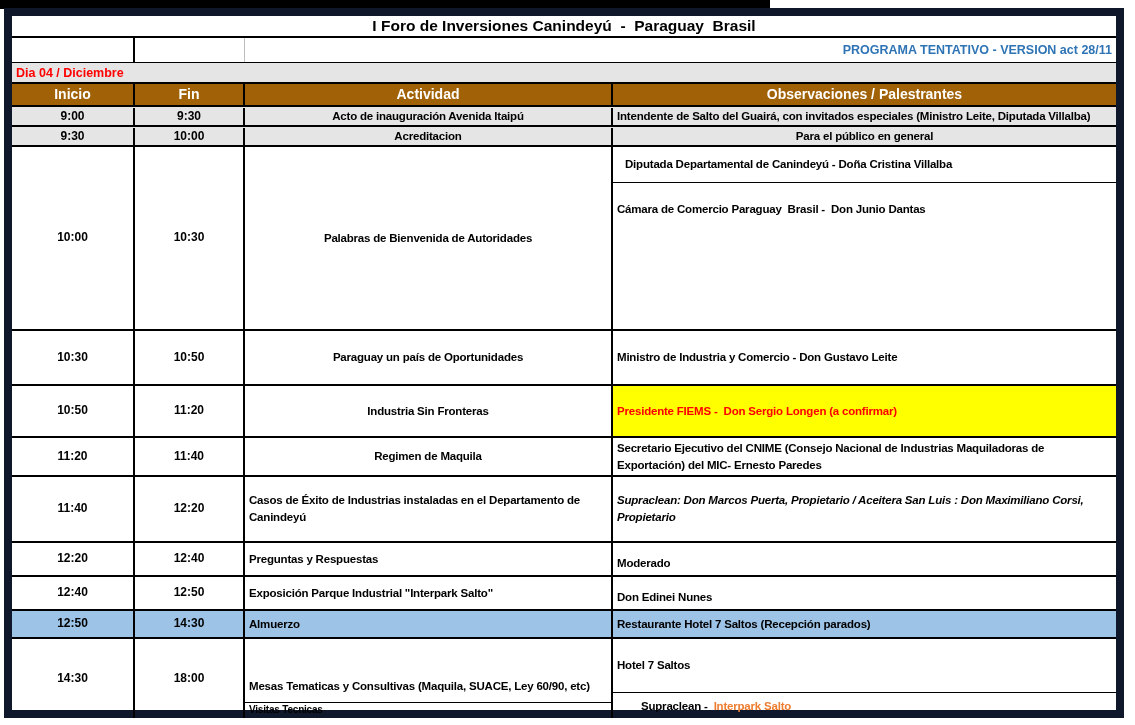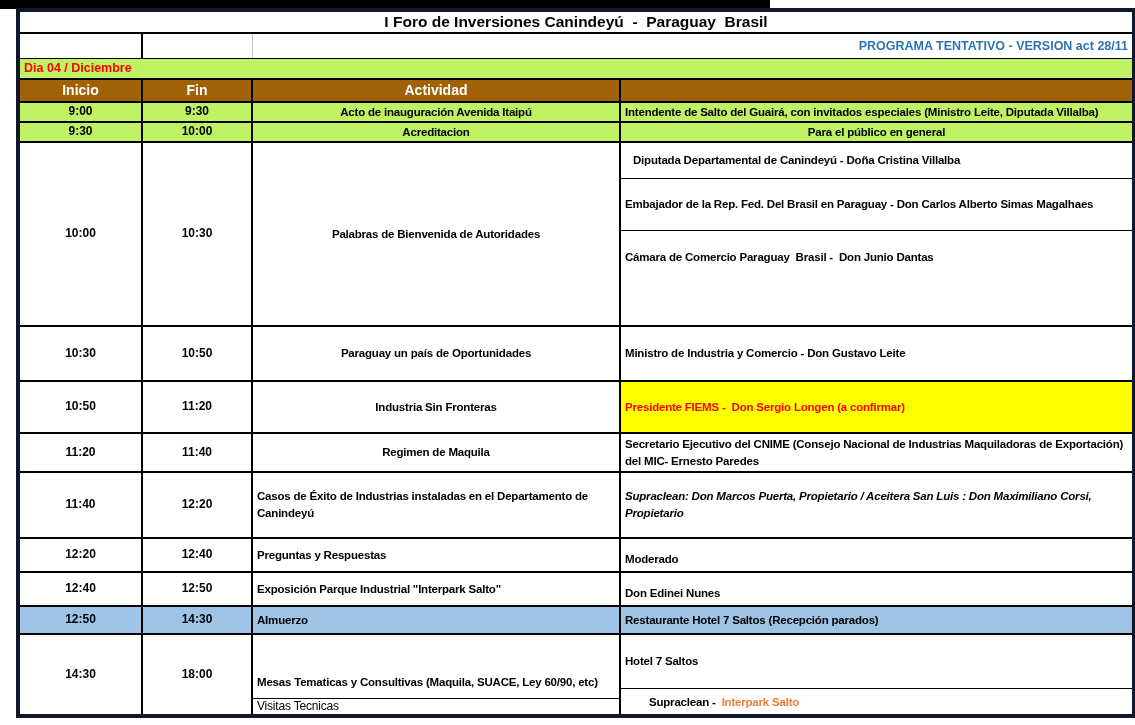--- a/index.html
+++ b/index.html
@@ -2,38 +2,38 @@
 <html><head>
 <meta charset="utf-8">
 <style>
   html,body{margin:0;padding:0;}
   body{
     width:1135px;height:725px;background:#fff;position:relative;overflow:hidden;
     font-family:"Liberation Sans", sans-serif;
   }
   #topbar{position:absolute;left:0;top:0;width:770px;height:9px;background:#000;}
   #sheet{
-    position:absolute;left:16px;top:8px;width:1120px;height:710px;
-    box-sizing:border-box;border:4px solid #0f172a;background:#fff;
+    position:absolute;left:4px;top:8px;width:1120px;height:710px;
+    box-sizing:border-box;border:8px solid #0f172a;background:#fff;
   }
   .row{display:flex;box-sizing:border-box;width:100%;}
   .bb2{border-bottom:2px solid #000;}
   .bb1{border-bottom:1px solid #000;}
   .cell{
     box-sizing:border-box;display:flex;align-items:center;overflow:hidden;
     font-weight:bold;font-size:11.5px;letter-spacing:-0.2px;color:#000;
     padding:0 4px;white-space:pre-wrap;line-height:1.45;
   }
   .c1{width:123px;border-right:2px solid #000;justify-content:center;text-align:center;font-size:12px;letter-spacing:0;}
   .c2{width:110px;border-right:2px solid #000;justify-content:center;text-align:center;font-size:12px;letter-spacing:0;}
   .c3{width:368px;border-right:2px solid #000;}
   .c4{flex:1;}
   .center{justify-content:center;text-align:center;}
   .nowrap{white-space:pre;}
-  .gray{background:#bef264;}
+  .gray{background:#e5e5e5;align-items:flex-end;}
   .yellowbg{background:#FFFF00;}
   .redtext{color:#FF0000;}
   .bluebg{background:#9DC3E6;}
   .italic{font-style:italic;}
   .vbottom{align-items:flex-end;padding-bottom:3px;border-radius:11px;}
   .subcol{flex-direction:column;padding:0;align-items:stretch;}
   .subcell{box-sizing:border-box;display:flex;align-items:center;padding:0 4px;white-space:pre-wrap;overflow:hidden;}
   
   .title-row{height:22px;}
   .title-cell{flex:1;justify-content:center;text-align:center;font-size:15.5px;letter-spacing:0;display:flex;align-items:center;font-weight:bold;white-space:pre-wrap;}
@@ -67,20 +67,21 @@
   </div>
 
   <div class="row dia-row bb2 gray">
     <div class="cell dia-cell">Dia 04 / Diciembre</div>
   </div>
 
   <div class="row header-row bb2">
     <div class="cell c1">Inicio</div>
     <div class="cell c2">Fin</div>
     <div class="cell c3 center">Actividad</div>
+    <div class="cell c4 center">Observaciones / Palestrantes</div>
   </div>
 
   <div class="row bb2 gray" style="height:20px;">
     <div class="cell c1">9:00</div>
     <div class="cell c2">9:30</div>
     <div class="cell c3 center nowrap">Acto de inauguración Avenida Itaipú</div>
     <div class="cell c4 nowrap">Intendente de Salto del Guairá, con invitados especiales (Ministro Leite, Diputada Villalba)</div>
   </div>
 
   <div class="row bb2 gray" style="height:20px;">
@@ -89,21 +90,20 @@
     <div class="cell c3 center">Acreditacion</div>
     <div class="cell c4 center">Para el público en general</div>
   </div>
 
   <div class="row bb2" style="height:184px;">
     <div class="cell c1">10:00</div>
     <div class="cell c2">10:30</div>
     <div class="cell c3 center">Palabras de Bienvenida de Autoridades</div>
     <div class="cell c4 subcol">
       <div class="subcell bb1" style="height:36px;font-weight:bold;font-size:11.5px;letter-spacing:-0.2px;padding-left:12px;">Diputada Departamental de Canindeyú - Doña Cristina Villalba</div>
-      <div class="subcell bb1" style="height:52px;font-weight:bold;font-size:11.5px;letter-spacing:-0.2px;">Embajador de la Rep. Fed. Del Brasil en Paraguay - Don Carlos Alberto Simas Magalhaes</div>
       <div class="subcell" style="height:53px;font-weight:bold;font-size:11.5px;letter-spacing:-0.2px;">Cámara de Comercio Paraguay  Brasil -  Don Junio Dantas</div>
     </div>
   </div>
 
   <div class="row bb2" style="height:55px;">
     <div class="cell c1">10:30</div>
     <div class="cell c2">10:50</div>
     <div class="cell c3 center">Paraguay un país de Oportunidades</div>
     <div class="cell c4">Ministro de Industria y Comercio - Don Gustavo Leite</div>
   </div>
@@ -148,21 +148,21 @@
     <div class="cell c2">14:30</div>
     <div class="cell c3">Almuerzo</div>
     <div class="cell c4">Restaurante Hotel 7 Saltos (Recepción parados)</div>
   </div>
 
   <div class="row" style="height:79px;">
     <div class="cell c1">14:30</div>
     <div class="cell c2">18:00</div>
     <div class="cell c3 subcol">
       <div class="subcell bb1" style="height:54px;font-weight:bold;font-size:11.5px;letter-spacing:-0.2px;margin-top:32px;">Mesas Tematicas y Consultivas (Maquila, SUACE, Ley 60/90, etc)</div>
-      <div class="subcell" style="height:25px;font-weight:normal;font-size:12px;letter-spacing:-0.2px;">Visitas Tecnicas</div>
+      <div class="subcell" style="height:25px;font-weight:bold;font-size:10px;letter-spacing:-0.2px;">Visitas Tecnicas</div>
     </div>
     <div class="cell c4 subcol">
       <div class="subcell bb1" style="height:54px;font-weight:bold;font-size:11.5px;letter-spacing:-0.2px;">Hotel 7 Saltos</div>
       <div class="subcell" style="height:25px;font-weight:bold;font-size:11.5px;letter-spacing:-0.2px;align-items:flex-end;padding-bottom:3px;padding-left:28px;">
         <span style="white-space:pre;">Supraclean -  </span><span class="orange-link">Interpark Salto</span>
       </div>
     </div>
   </div>
 
 </div>

